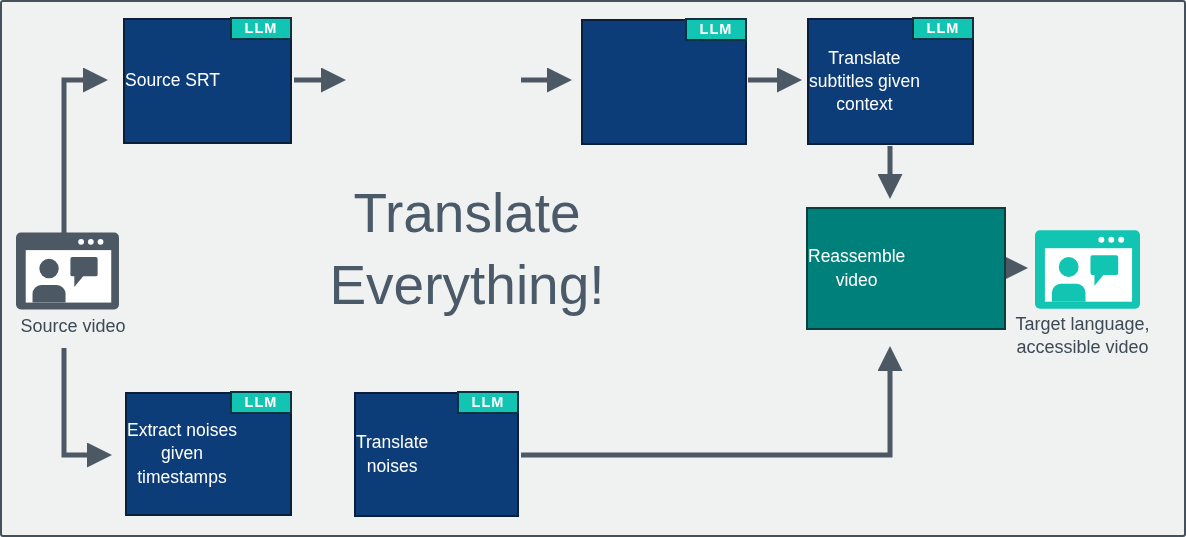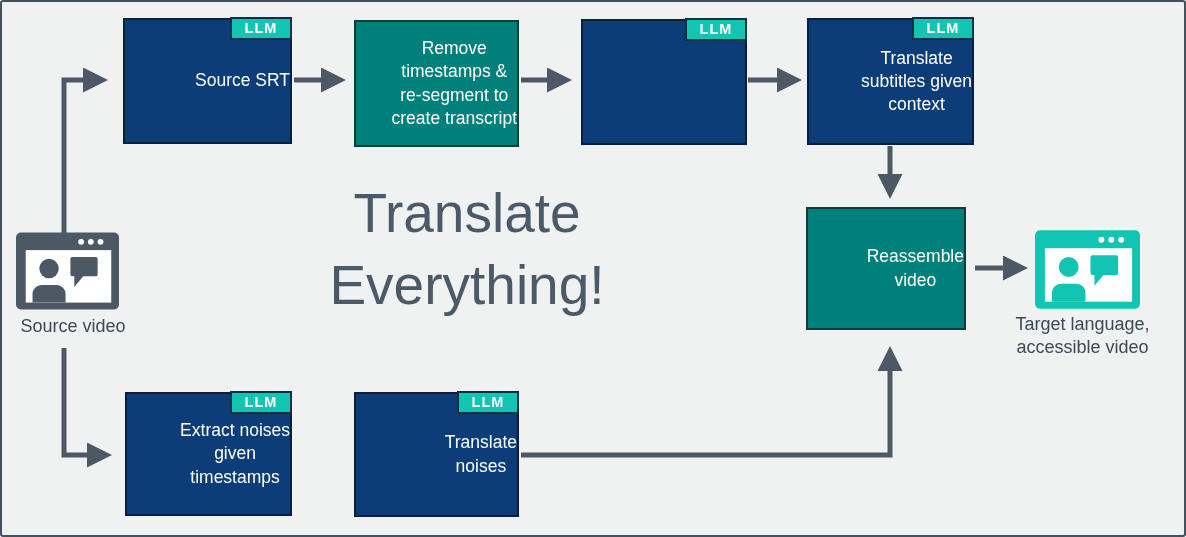--- a/index.html
+++ b/index.html
@@ -21,32 +21,32 @@
     position:relative;
     width:1186px; height:537px;
     background:var(--background);
     border:2px solid var(--frame_border);
     border-radius:3px;
     overflow:hidden;
   }
   .arrows { position:absolute; left:0; top:0; width:1186px; height:537px; z-index:1; }
   .node {
     position:absolute; z-index:2;
-    display:flex; align-items:center; justify-content:flex-end;
+    display:flex; align-items:center; justify-content:flex-start;
     text-align:center; color:#ffffff;
     font-size:17.5px; line-height:1.32;
     white-space:pre-line;
   }
   .node.navy { background:var(--navy_fill); border:2px solid var(--navy_border); }
   .node.teal { background:var(--teal_fill); border:2px solid var(--teal_border); }
   .pos-n1 { left:121px; top:16px;  width:169px; height:126px; }
   .pos-n2 { left:352px; top:18px;  width:165px; height:127px; }
   .pos-n3 { left:579px; top:17px;  width:166px; height:126px; }
   .pos-n4 { left:805px; top:16px;  width:167px; height:127px; }
-  .pos-n5 { left:804px; top:205px; width:160px; height:123px; }
+  .pos-n5 { left:804px; top:205px; width:200px; height:123px; }
   .pos-n6 { left:123px; top:390px; width:167px; height:124px; }
   .pos-n7 { left:352px; top:390px; width:165px; height:125px; }
   .badge {
     position:absolute; top:-3px; right:-2px;
     width:62px; height:23px;
     background:var(--accent_teal);
     border:2px solid var(--badge_border);
     color:#ffffff; font-size:14.5px; font-weight:bold; letter-spacing:1px;
     display:flex; align-items:center; justify-content:center;
     line-height:1;
@@ -92,26 +92,20 @@
   </svg>
 
   <div class="title">Translate
 Everything!</div>
 
   <div class="node navy pos-n1">
     <span class="badge">LLM</span>
     <span>Source SRT</span>
   </div>
 
-  <div class="node teal pos-n2">
-    <span>Remove
-timestamps &amp;
-re-segment to
-create transcript</span>
-  </div>
 
   <div class="node navy pos-n3">
     <span class="badge">LLM</span>
   </div>
 
   <div class="node navy pos-n4">
     <span class="badge">LLM</span>
     <span>Translate
 subtitles given
 context</span>

